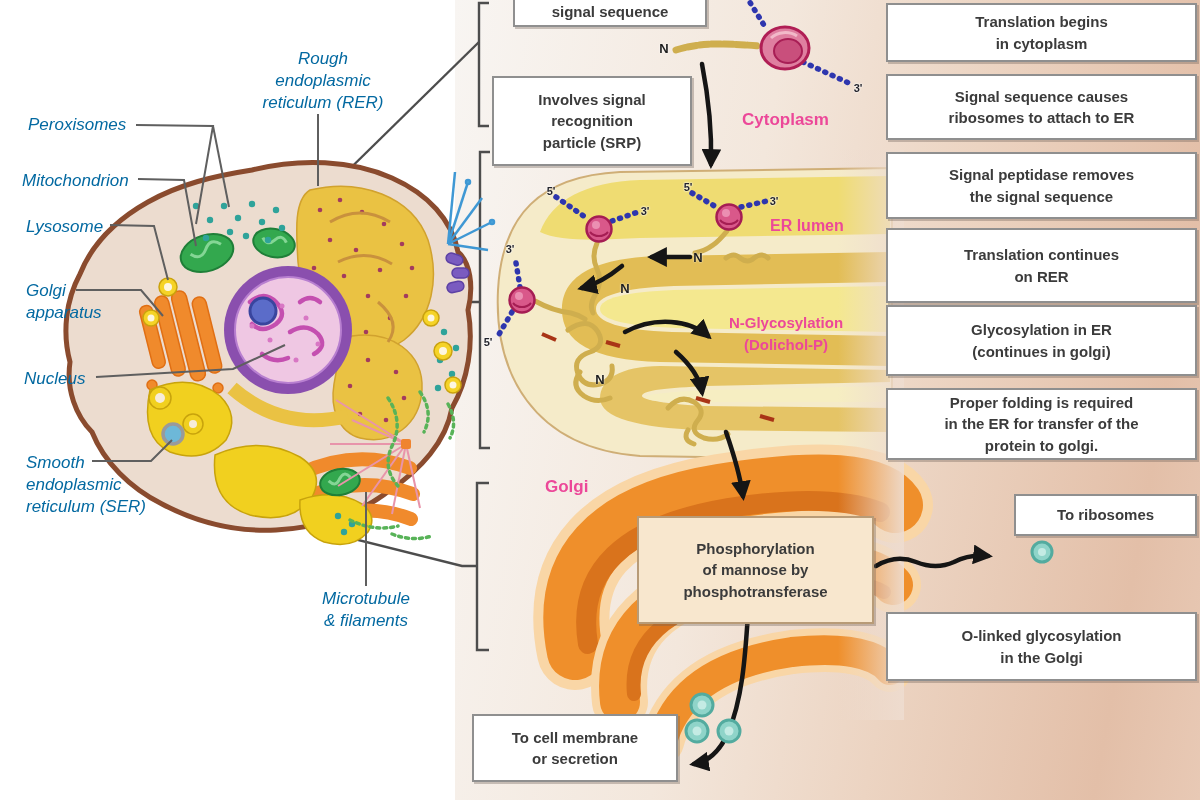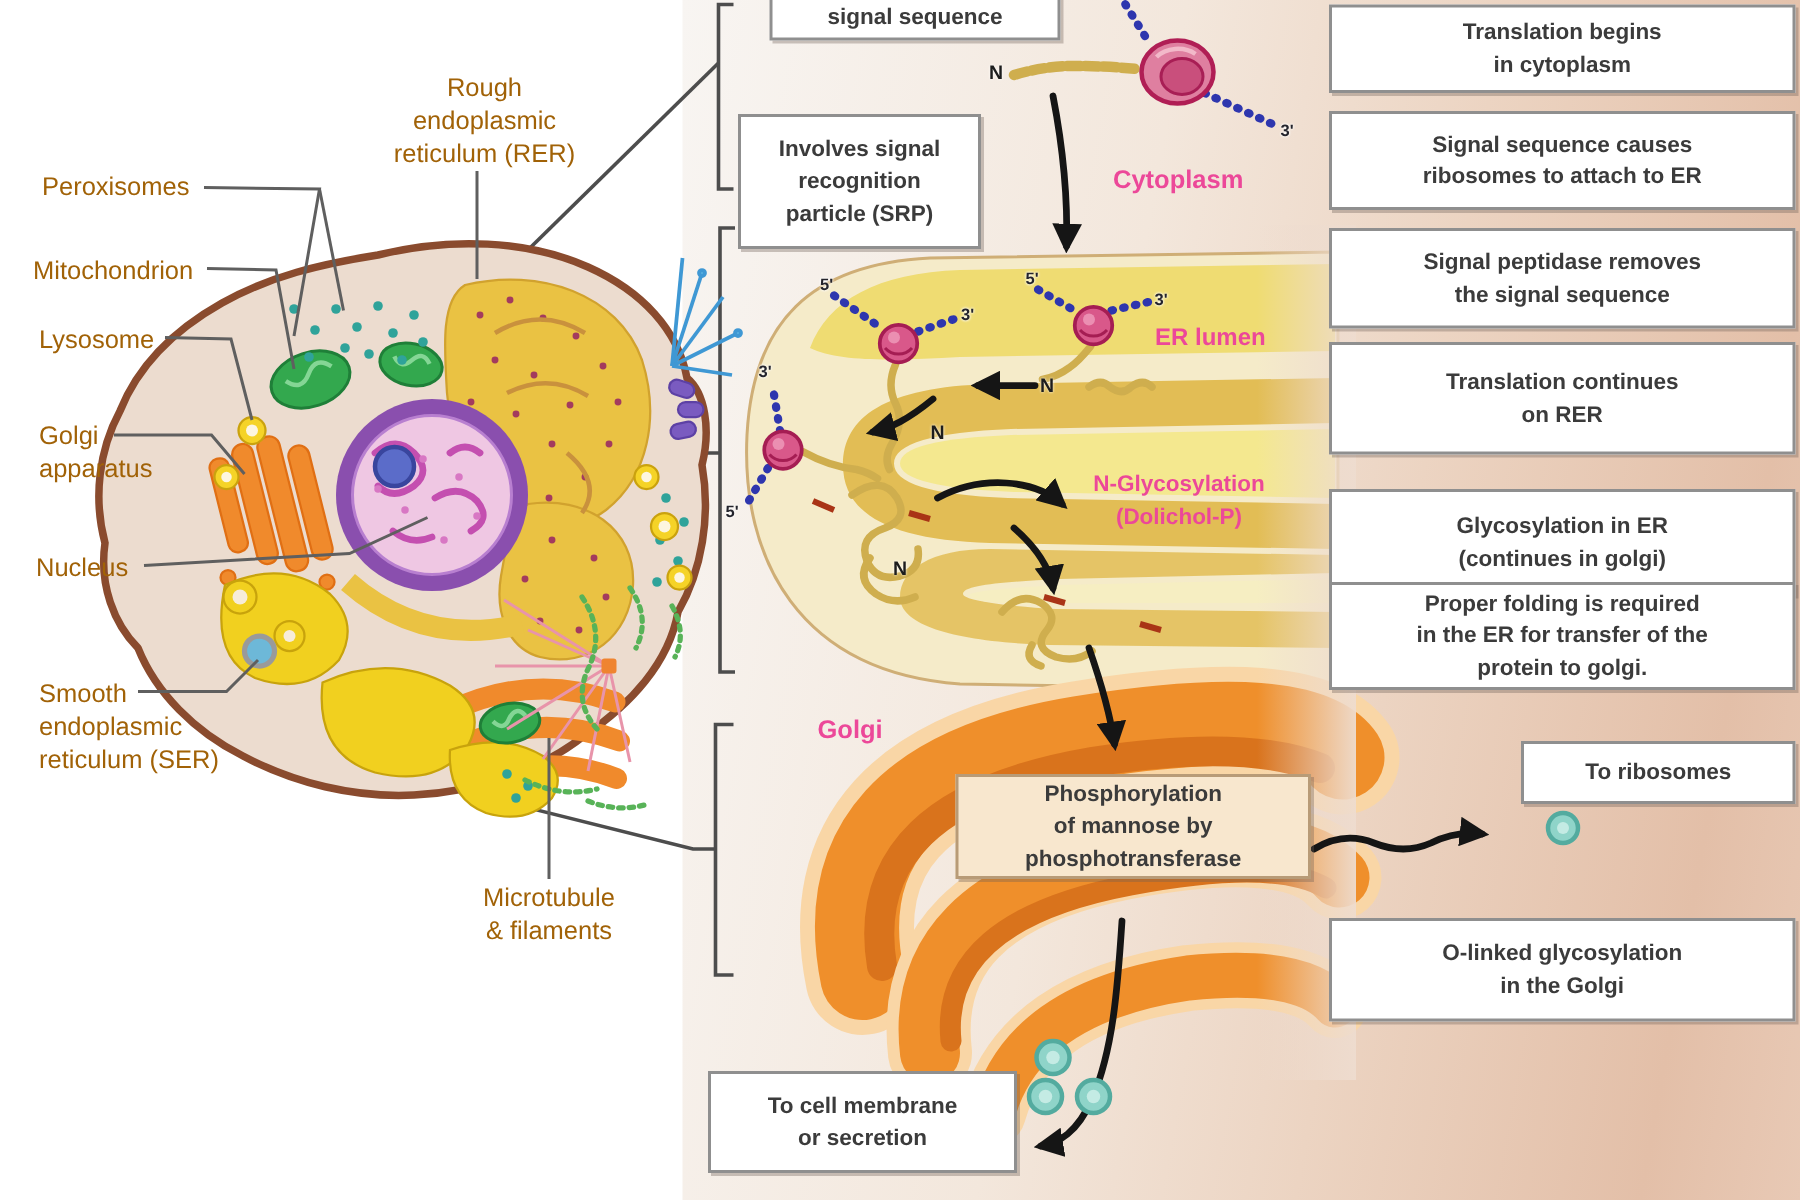--- a/index.html
+++ b/index.html
@@ -7,21 +7,21 @@
          font-family:"Liberation Sans",sans-serif;}
   .bgpanel{position:absolute;left:455px;top:0;width:745px;height:800px;
            background:linear-gradient(100deg,#f8f5f2 0%,#f3e7dc 38%,#ecd4c2 62%,#e3bfa8 88%,#e8c9b5 100%);}
   .layer{position:absolute;left:0;top:0;}
   .box{position:absolute;background:#fff;border:2px solid #8f8f8f;color:#3b3b3b;
        font-weight:700;font-size:15px;line-height:1.42;text-align:center;
        display:flex;align-items:center;justify-content:center;white-space:pre-line;
        box-shadow:2px 2px 0 rgba(110,95,85,.35);box-sizing:border-box;z-index:5;}
   .box.tan{background:#f8e7ce;border-color:#b89b77;}
   .box.cut{align-items:flex-end;padding-bottom:3px;}
-  .lbl{position:absolute;color:#a16207;font-size:17px;line-height:1.28;white-space:pre-line;z-index:5;}
+  .lbl{position:absolute;color:#0369a1;font-size:17px;line-height:1.28;white-space:pre-line;z-index:5;font-style:italic;}
   .blbl{position:absolute;color:#ec4899;font-weight:700;font-size:17px;line-height:1.2;white-space:pre-line;z-index:5;}
   .ctr{text-align:center;}
   .prime{position:absolute;color:#24242c;font-weight:700;font-size:11px;line-height:1;
          transform:translate(-50%,-50%);text-shadow:0 0 2px #fff,0 0 2px #fff;z-index:6;}
   .nlbl{position:absolute;color:#1d1d1d;font-weight:700;font-size:13px;line-height:1;
         transform:translate(-50%,-50%);text-shadow:0 0 2px #fff;z-index:6;}
 </style>
 </head>
 <body>
 
@@ -359,24 +359,24 @@
   <div class="lbl" style="left:26px;top:452px">Smooth
 endoplasmic
 reticulum (SER)</div>
   <div class="lbl ctr" style="left:238px;top:48px;width:170px">Rough
 endoplasmic
 reticulum (RER)</div>
   <div class="lbl ctr" style="left:296px;top:588px;width:140px">Microtubule
 &amp; filaments</div>
 
   <div class="box cut" style="left:513px;top:-16px;width:194px;height:43px">signal sequence</div>
-  <div class="box" style="left:492px;top:76px;width:162px;height:90px">Involves signal
+  <div class="box" style="left:492px;top:76px;width:200px;height:90px">Involves signal
 recognition
 particle (SRP)</div>
-  <div class="box tan" style="left:637px;top:516px;width:237px;height:70px">Phosphorylation
+  <div class="box tan" style="left:637px;top:516px;width:237px;height:108px">Phosphorylation
 of mannose by
 phosphotransferase</div>
   <div class="box" style="left:1014px;top:494px;width:183px;height:42px">To ribosomes</div>
   <div class="box" style="left:472px;top:714px;width:206px;height:68px">To cell membrane
 or secretion</div>
 
   <div class="blbl" style="left:742px;top:110px">Cytoplasm</div>
   <div class="blbl" style="left:770px;top:216px;font-size:16px">ER lumen</div>
   <div class="blbl ctr" style="left:698px;top:312px;width:176px;font-size:15px;line-height:1.45">N-Glycosylation
 (Dolichol-P)</div>
@@ -396,21 +396,21 @@
   <div class="prime" style="left:488px;top:342px">5'</div>
 
   <div class="box" style="left:886px;top:3px;width:311px;height:59px">Translation begins
 in cytoplasm</div>
   <div class="box" style="left:886px;top:74px;width:311px;height:66px">Signal sequence causes
 ribosomes to attach to ER</div>
   <div class="box" style="left:886px;top:152px;width:311px;height:67px">Signal peptidase removes
 the signal sequence</div>
   <div class="box" style="left:886px;top:228px;width:311px;height:75px">Translation continues
 on RER</div>
-  <div class="box" style="left:886px;top:326px;width:311px;height:71px">Glycosylation in ER
+  <div class="box" style="left:886px;top:305px;width:311px;height:71px">Glycosylation in ER
 (continues in golgi)</div>
   <div class="box" style="left:886px;top:388px;width:311px;height:72px">Proper folding is required
 in the ER for transfer of the
 protein to golgi.</div>
   <div class="box" style="left:886px;top:612px;width:311px;height:69px">O-linked glycosylation
 in the Golgi</div>
 
 </div>
 
 </body></html>

